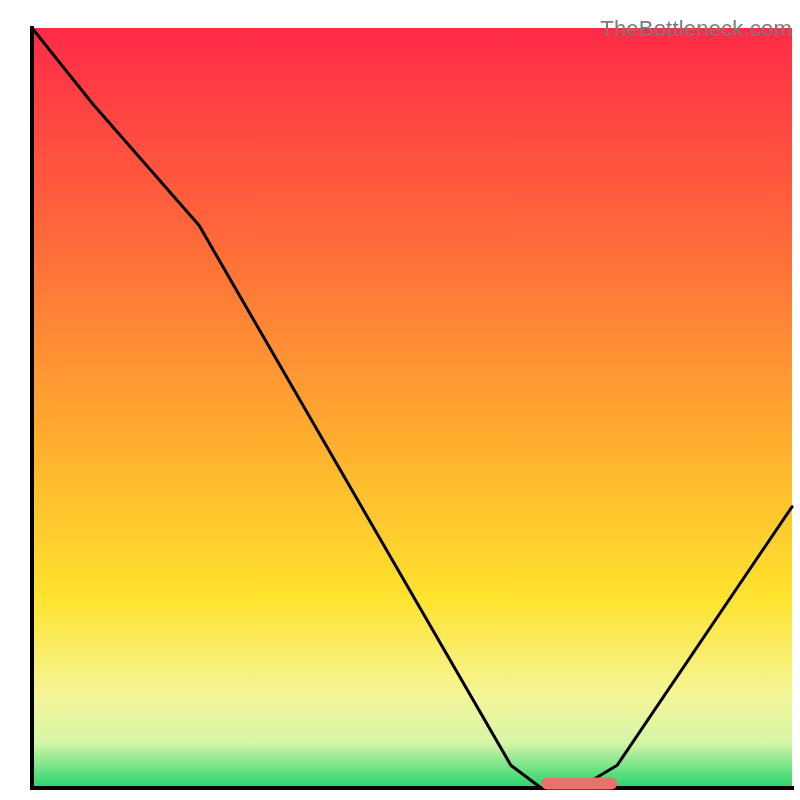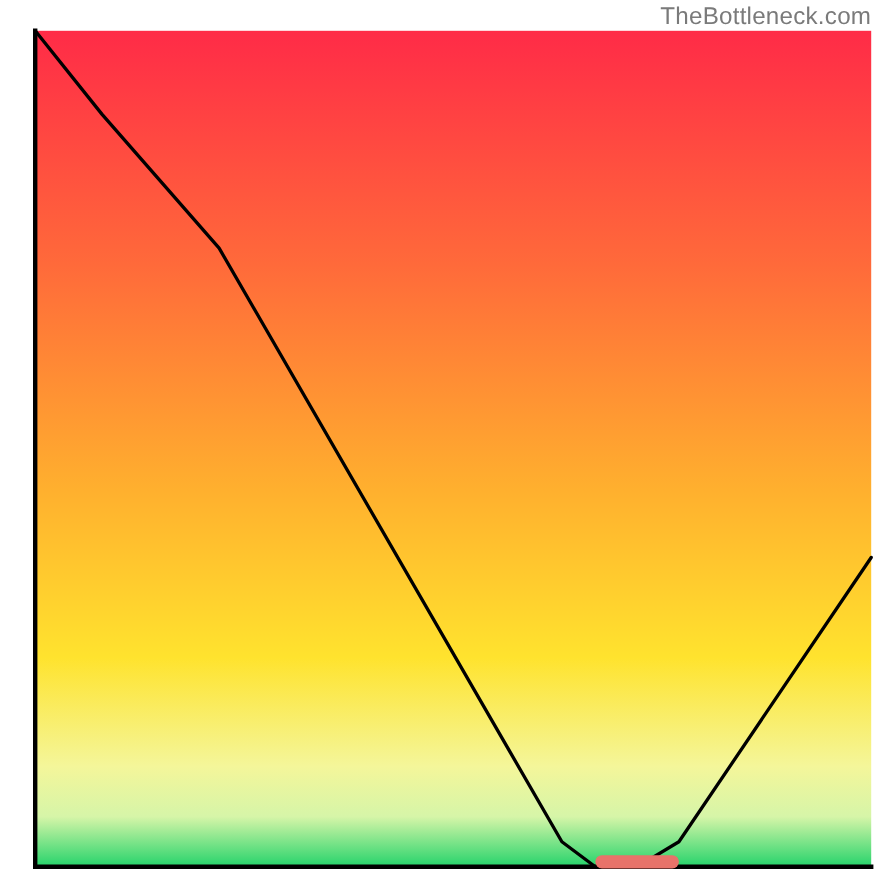--- a/index.html
+++ b/index.html
@@ -9,21 +9,21 @@
     height: 800px;
     position: relative;
     background: #fff;
   }
   .wrap {
     position: absolute;
     inset: 0;
   }
   .watermark {
     position: absolute;
-    top: 2px;
+    top: 16px;
     right: 8px;
     font-family: Arial, Helvetica, sans-serif;
     font-size: 22px;
     color: #7a7a7a;
     font-weight: 400;
     letter-spacing: 0.2px;
     user-select: none;
   }
   svg {
     display: block;

